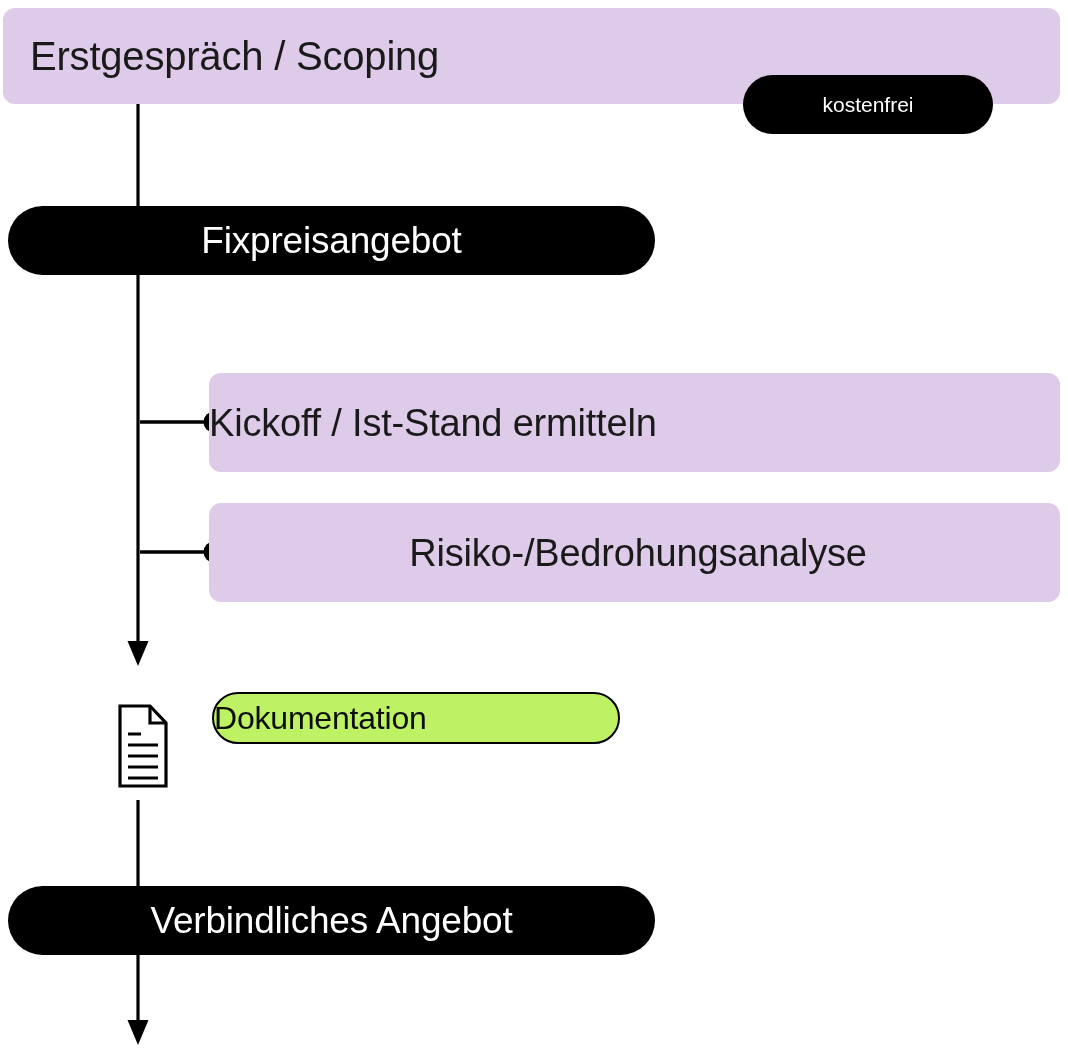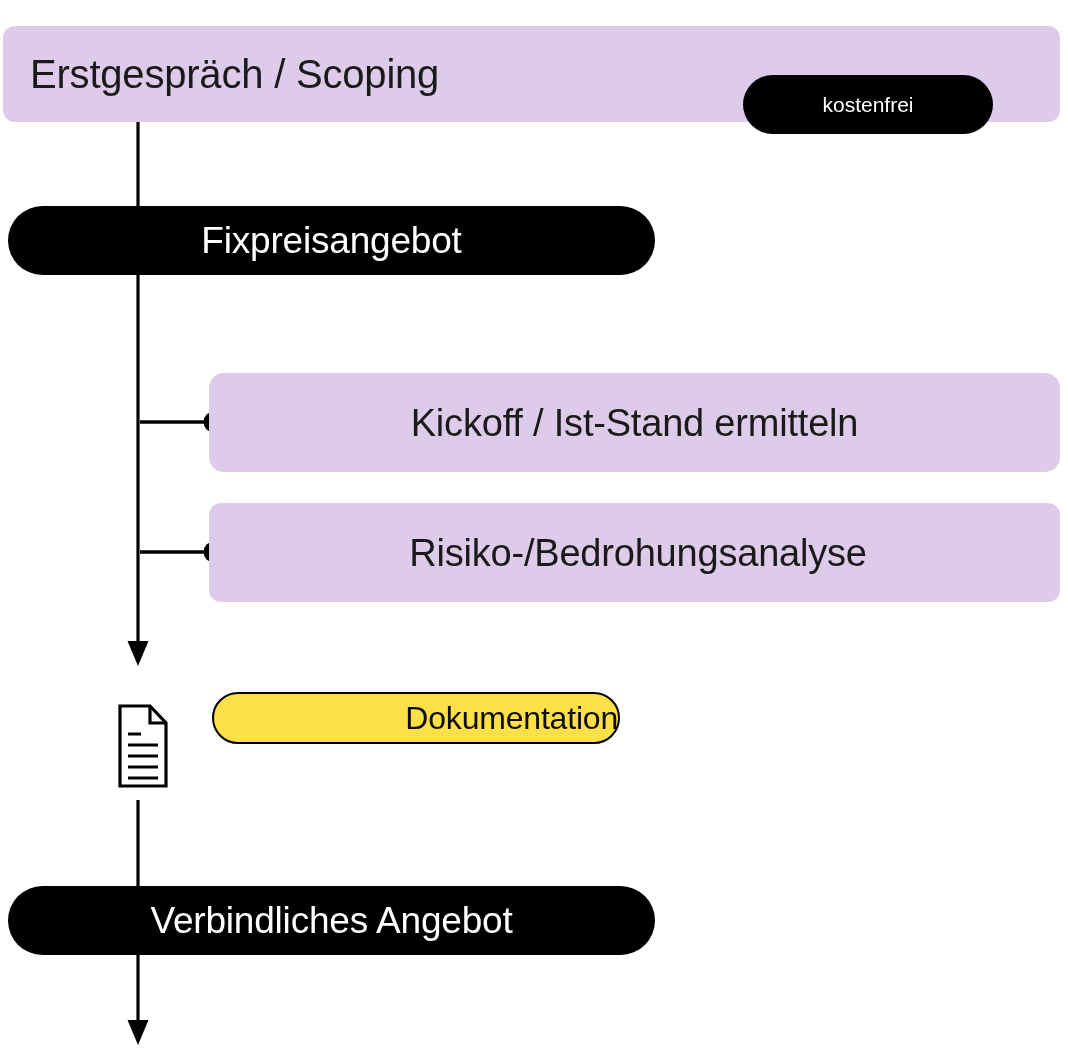--- a/index.html
+++ b/index.html
@@ -52,39 +52,38 @@
 
   
   .node-badge {
     border-radius: 30px;
     justify-content: center;
   }
 
   
   .node-chip {
     border: 2.4px solid #000000;
-    background: #fde047;
+    background: #bef264;
     border-radius: 30px;
-    justify-content: flex-end;
+    justify-content: flex-start;
   }
 
   .node-label {
     white-space: nowrap;
     line-height: 1;
     display: block;
   }
 
   
   #node-scoping {
     left: 3px;
     top: 8px;
     width: 1057px;
     height: 96px;
     padding-left: 27px;
-    margin-top: 18px;
   }
   #node-scoping .node-label {
     font-size: 40px;
     color: #1a1a1a;
     letter-spacing: -0.2px;
   }
 
   #node-kostenfrei {
     left: 743px;
     top: 75px;
@@ -106,22 +105,20 @@
     font-size: 37px;
     color: #ffffff;
     letter-spacing: -0.2px;
   }
 
   #node-kickoff {
     left: 209px;
     top: 373px;
     width: 851px;
     height: 99px;
-    justify-content: center;
-    border-radius: 15px;
   }
   #node-risiko {
     left: 209px;
     top: 503px;
     width: 851px;
     height: 99px;
     justify-content: center;
   }
   #node-kickoff .node-label,
   #node-risiko .node-label {

